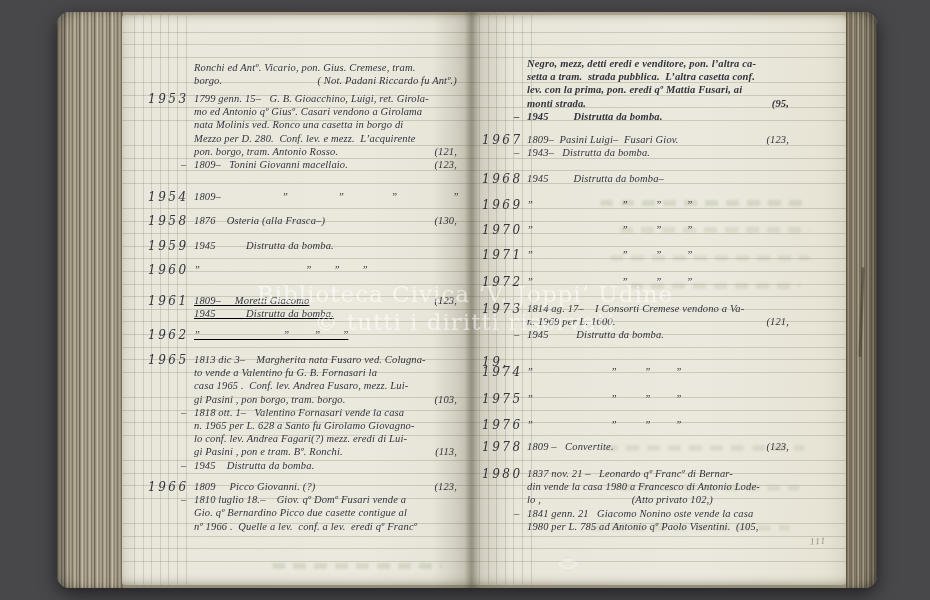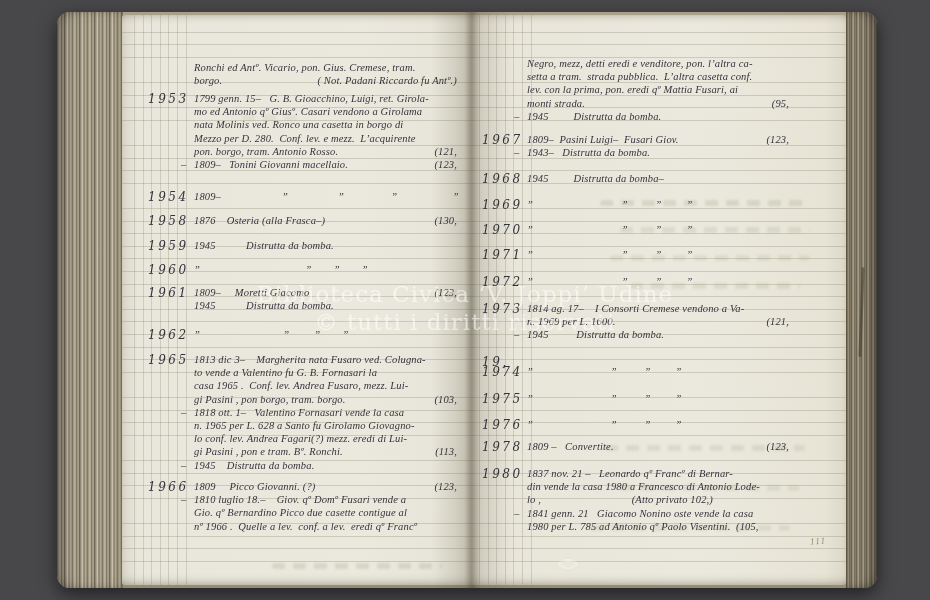--- a/index.html
+++ b/index.html
@@ -103,28 +103,28 @@
           <div class="lines" style="margin-left: 72px;">
             <div class="line"><span>1945           Distrutta da bomba.</span></div>
           </div>
         </div>
         <div class="entry" style="top: 249px;">
           <span class="year" style="left: 26px;">1960</span>
           <div class="lines" style="margin-left: 72px;">
             <div class="line"><span>”                                      ”        ”        ”</span></div>
           </div>
         </div>
-        <div class="entry" style="top: 272px;">
+        <div class="entry" style="top: 280px; text-decoration: underline;">
           <span class="year" style="left: 26px;">1961</span>
           <div class="lines" style="margin-left: 72px;">
             <div class="line"><span>1809–     Moretti Giacomo</span><span class="ref" style="right: 13px;">(123,</span></div>
             <div class="line"><span>1945           Distrutta da bomba.</span></div>
           </div>
         </div>
-        <div class="entry" style="top: 314px;">
+        <div class="entry" style="top: 314px; text-decoration: underline;">
           <span class="year" style="left: 26px;">1962</span>
           <div class="lines" style="margin-left: 72px;">
             <div class="line"><span>”                              ”         ”        ”</span></div>
           </div>
         </div>
         <div class="entry" style="top: 339px;">
           <span class="year" style="left: 26px;">1965</span>
           <div class="lines" style="margin-left: 72px;">
             <div class="line"><span>1813 dic 3–    Margherita nata Fusaro ved. Colugna-</span></div>
             <div class="line"><span>to vende a Valentino fu G. B. Fornasari la</span></div>
@@ -156,21 +156,21 @@
       <div class="ghost" style="left:140px;top:240px;width:200px;opacity:.35;"></div>
       <div class="ghost" style="left:160px;top:268px;width:170px;opacity:.4;"></div>
       <div class="ghost" style="left:135px;top:430px;width:200px;opacity:.4;"></div>
       <div class="ghost" style="left:150px;top:470px;width:180px;opacity:.35;"></div>
       <div class="ghost" style="left:120px;top:510px;width:200px;opacity:.35;"></div>
       <div class="seal" style="left:86px;top:542px;">
         <div class="seal-inner"></div>
       </div>
       <div class="pagenum" style="left:340px;top:521px;">111</div>
     <div class="entry" style="top: 43px;">
-          <div class="lines" style="margin-left: 57px;">
+          <div class="lines" style="margin-left: 57px; font-weight: bold;">
             <div class="line"><span>Negro, mezz, detti eredi e venditore, pon. l’altra ca-</span></div>
             <div class="line"><span>setta a tram.  strada pubblica.  L’altra casetta conf.</span></div>
             <div class="line"><span>lev. con la prima, pon. eredi qº Mattia Fusari, ai</span></div>
             <div class="line"><span>monti strada.</span><span class="ref" style="right: 57px;">(95,</span></div>
             <div class="line"><span class="dash">–</span><span>1945         Distrutta da bomba.</span></div>
           </div>
         </div>
         <div class="entry" style="top: 119px;">
           <span class="year" style="left: 12px;">1967</span>
           <div class="lines" style="margin-left: 57px;">

